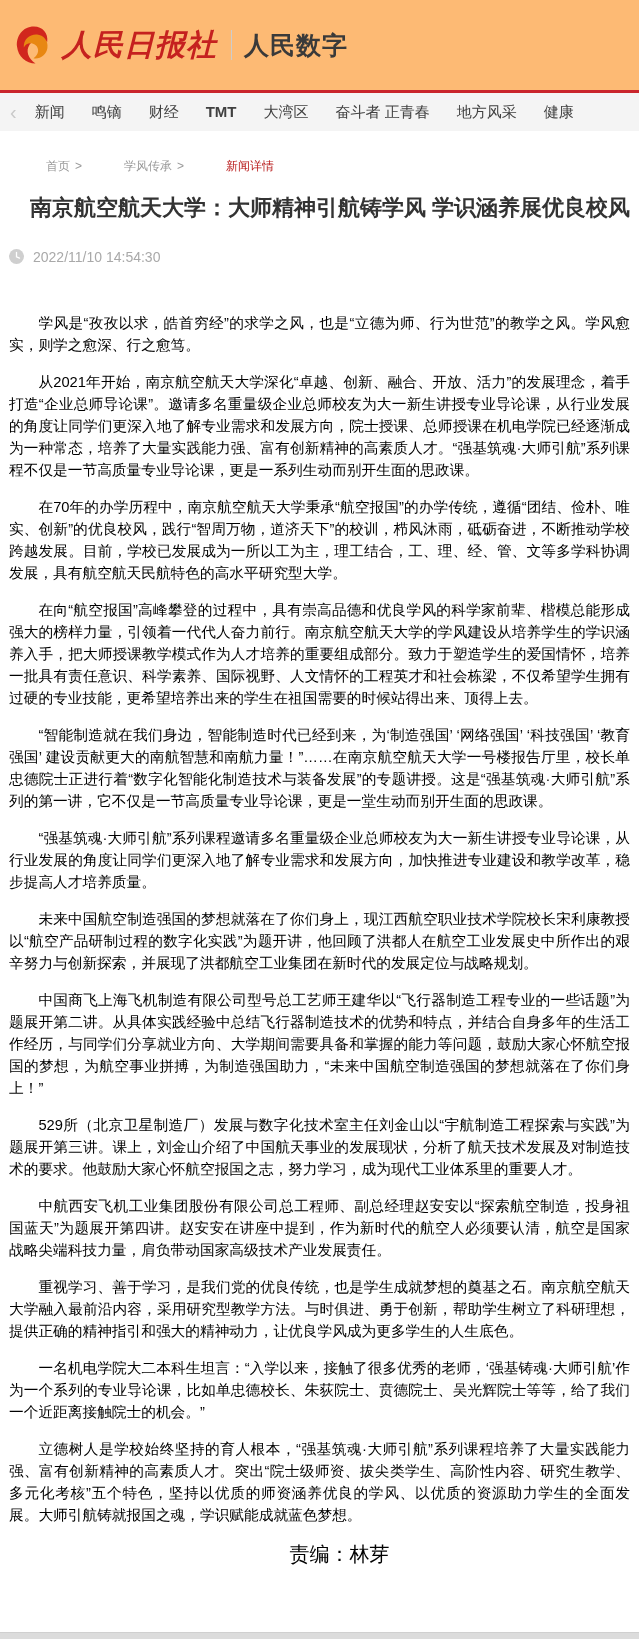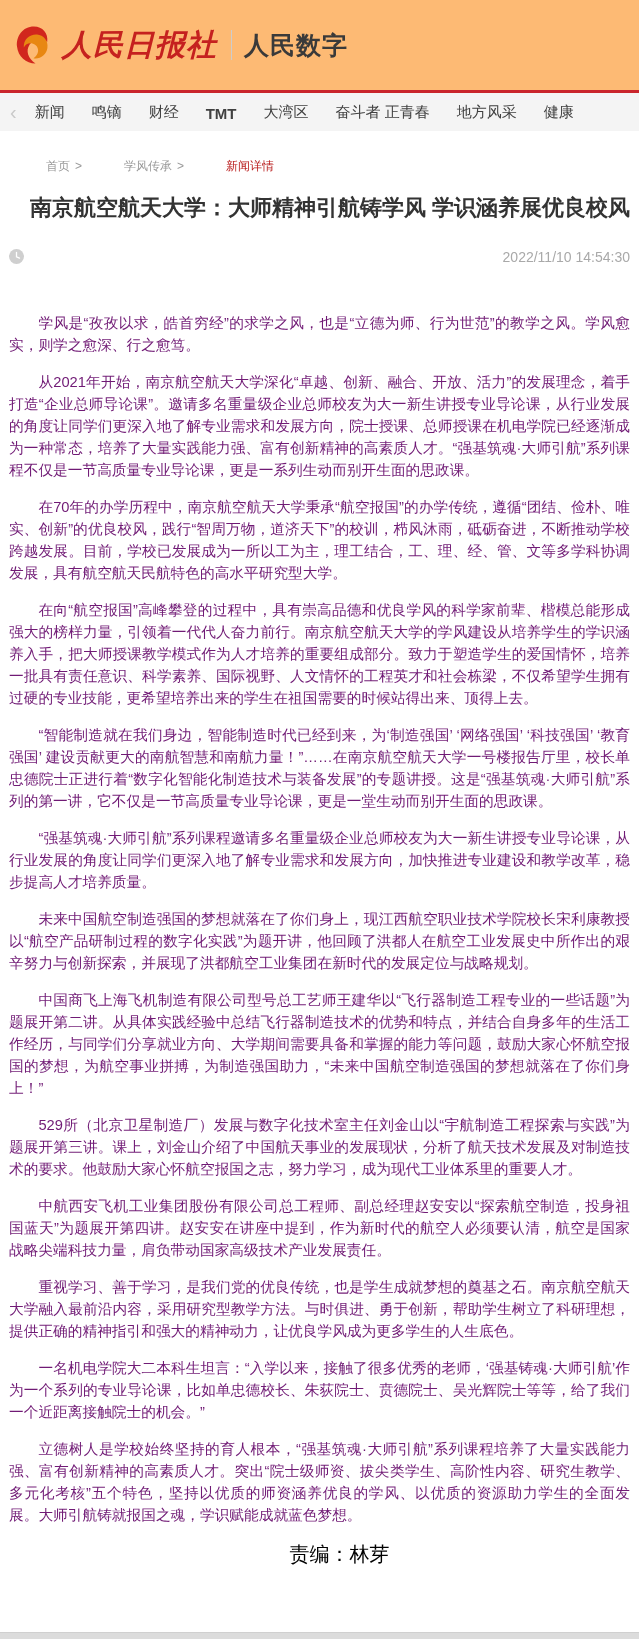--- a/index.html
+++ b/index.html
@@ -23,26 +23,26 @@
   .nav-item.active { font-weight:bold; }
 
   
   .breadcrumb { padding:27px 9px 0; font-size:12px; color:#999999; }
   .crumb { cursor:pointer;margin-left:37px; }
   .crumb:last-child { color:#b91c1c; cursor:default;font-family:Liberation Serif, serif; }
   .crumb-sep { margin:0 5px; color:#999999; }
 
   
   .article-title { margin:17px 9px 0; font-size:22px; font-weight:bold; color:#333333; line-height:1.45;text-align:right; }
-  .date-row { margin:25px 9px 0; display:flex; align-items:center; font-size:14px; color:#a9a9a9;justify-content:space-between; }
+  .date-row { margin:25px 9px 0; display:flex; align-items:center; font-size:14px; color:#a9a9a9; }
   .clock-icon { width:15px; height:15px; margin-right:9px; flex:0 0 auto; }
 
   
   .article-body { margin:47px 9px 0; }
-  .para { font-size:14.7px; line-height:22px; color:#701a75; text-indent:2em; text-align:justify; margin-bottom:15px; }
+  .para { font-size:14.7px; line-height:22px; color:#000000; text-indent:2em; text-align:justify; margin-bottom:15px; }
   .editor-line { margin:10px 9px 0; font-size:20px; color:#000000; text-indent:2em;text-align:center; }
 
   
   .footer-strip { position:absolute; left:0; right:0; bottom:0; height:7px; background:#dcdcdc; border-top:1px solid #d0d0d0; }
 </style>
 </head>
 <body>
 
 <div class="page">
 
@@ -55,21 +55,21 @@
       <span class="logo-cn">人民日报社</span>
     </div>
     <span class="brand-divider"></span>
     <span class="brand-name">人民数字</span>
   </header>
 
   <div class="red-rule"></div>
 
   <nav class="nav">
     <span class="nav-chevron">‹</span>
-    <span style="display:flex;align-items:flex-end;">
+    <span style="display:flex;align-items:flex-start;">
         <span class="nav-item">新闻</span>
         <span class="nav-item">鸣镝</span>
         <span class="nav-item">财经</span>
         <span class="nav-item active">TMT</span>
         <span class="nav-item">大湾区</span>
         <span class="nav-item">奋斗者 正青春</span>
         <span class="nav-item">地方风采</span>
         <span class="nav-item">健康</span>
       </span>
   </nav>

